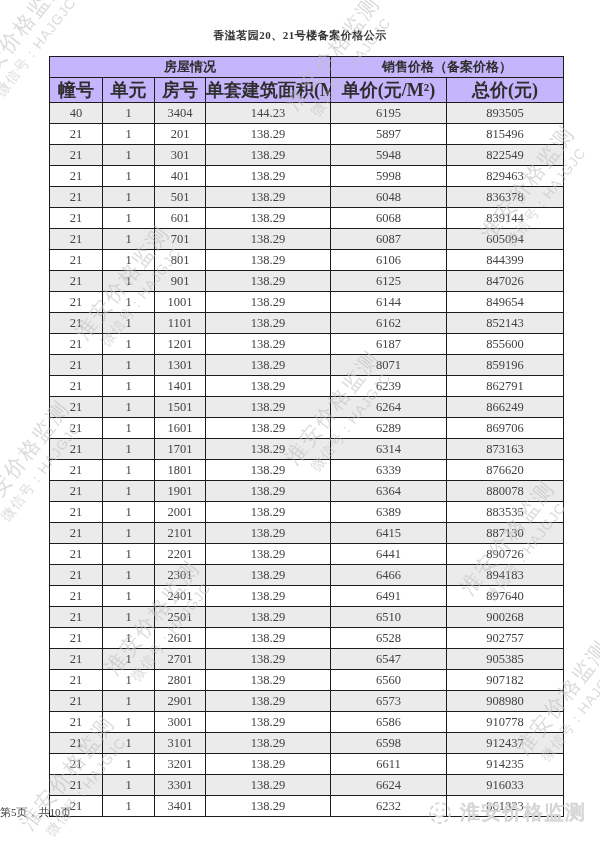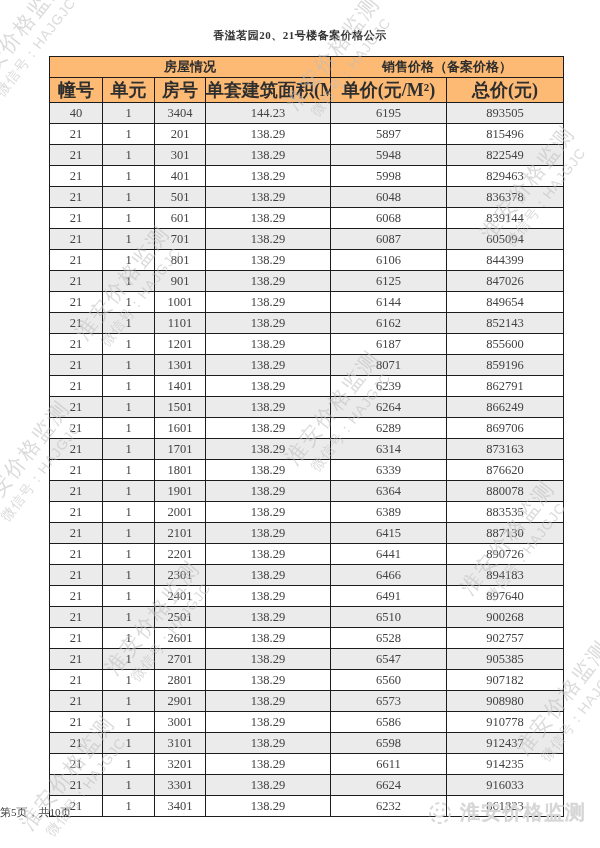--- a/index.html
+++ b/index.html
@@ -18,21 +18,21 @@
     text-align:center;
     font-size:11px;font-weight:600;color:#333;
     letter-spacing:0.5px;
   }
 
   table.price{
     position:absolute;top:56px;left:49px;
     width:514px;
     border-collapse:collapse;
     table-layout:fixed;
-    background:#fdba74;
+    background:#c4b5fd;
   }
   table.price th, table.price td{
     border:1.6px solid #1c1c1c;
     text-align:center;
     vertical-align:middle;
     padding:0;
     overflow:hidden;
     white-space:nowrap;
   }
   table.price thead tr.group th{

